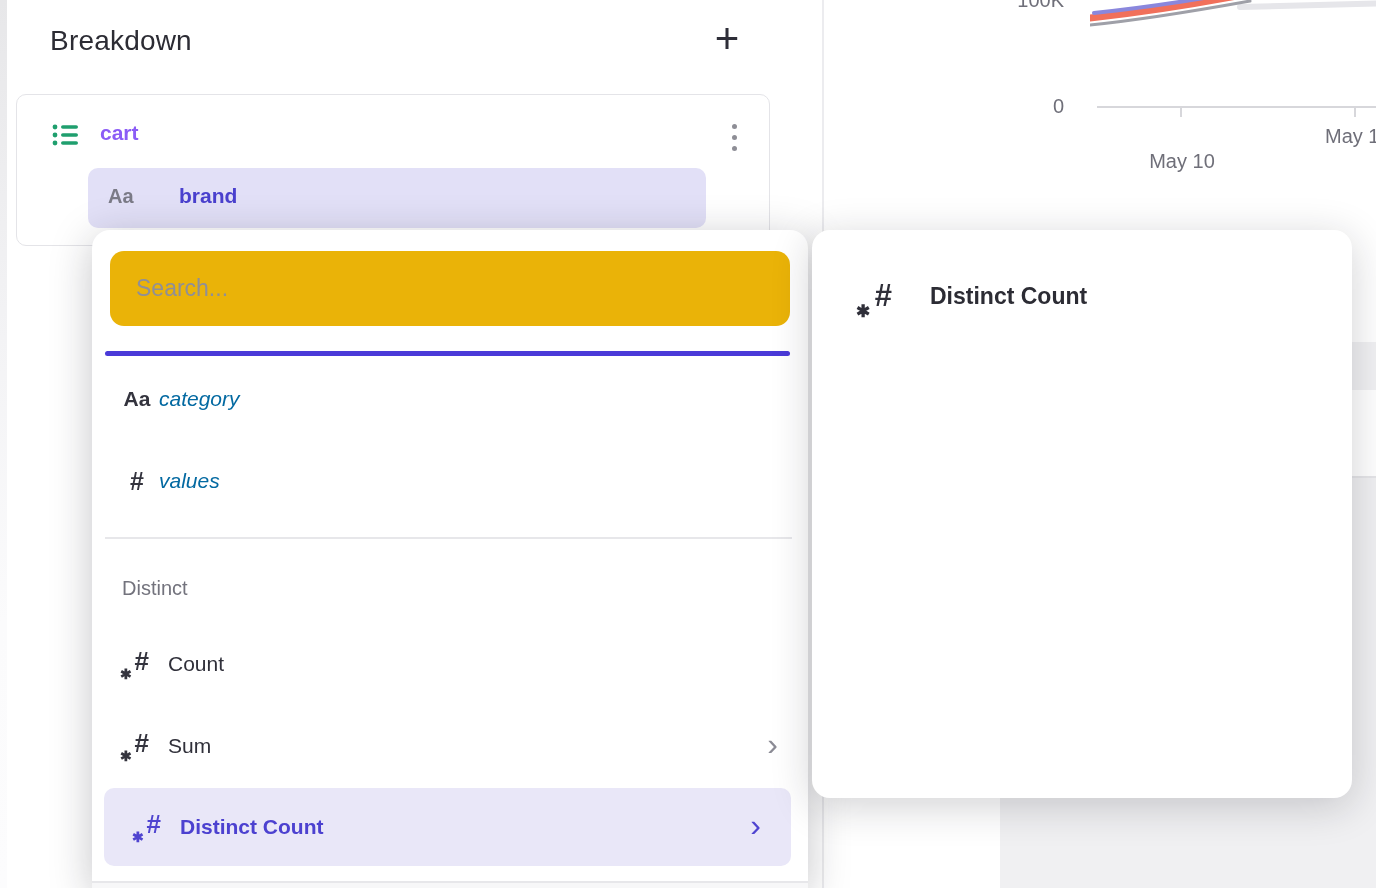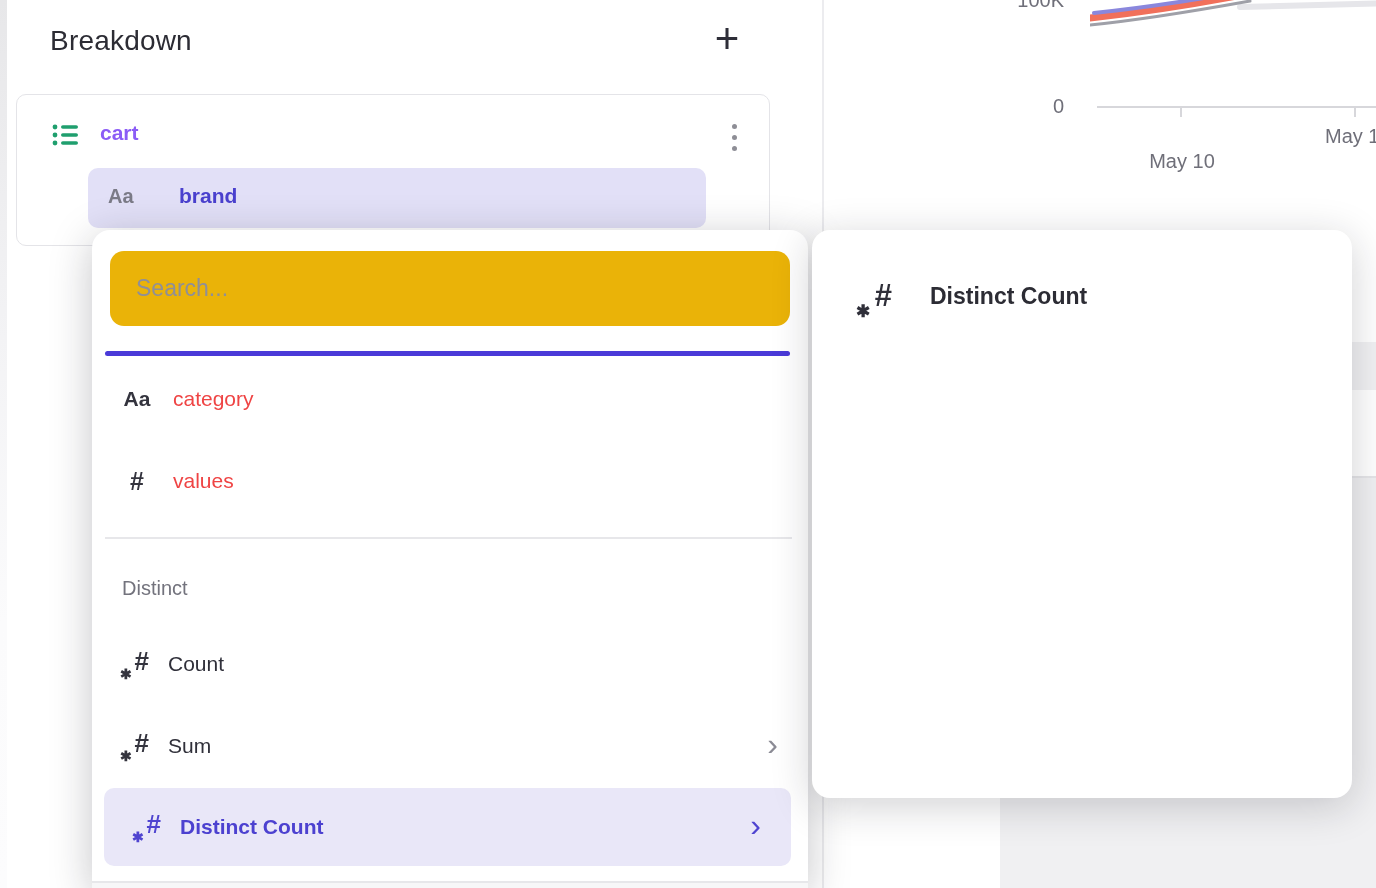--- a/index.html
+++ b/index.html
@@ -52,21 +52,21 @@
   .dropdown .abs{position:absolute;}
   .search-box{left:18px;top:21px;width:680px;height:75px;background:#eab308;border-radius:14px;}
   .search-input{position:absolute;left:8px;top:0;width:650px;height:75px;border:0;outline:0;background:transparent;
     padding:0 0 0 18px;font-family:"Liberation Sans",sans-serif;font-size:23px;color:#3a3a44;}
   .search-input::placeholder{color:#8f8f98;opacity:1;}
   .tab-underline{left:13px;top:121px;width:685px;height:4.5px;background:#4a3ad8;border-radius:3px;}
   .drop-row{left:0;width:100%;height:58px;display:flex;align-items:center;cursor:pointer;}
   .row-icon{width:34px;margin-left:28px;text-align:center;flex:0 0 auto;font-weight:600;color:#34343e;}
   .aa-icon{font-size:21px;}
   .hash-icon{font-size:25px;}
-  .row-label{margin-left:19px;font-size:21px;color:#ef4444;}
+  .row-label{margin-left:5px;font-size:21px;color:#0369a1;font-style:italic;}
   .row-cat{top:140px;} .row-price{top:222px;}
   .list-divider{left:13px;top:307px;width:687px;height:1.5px;background:#e7e7ea;}
   .section-label{left:30px;top:347px;font-size:20px;color:#73737d;}
   .row-size{top:405px;} .row-sum{top:487px;}
   .calc-icon{position:relative;width:30px;height:34px;margin-left:28px;flex:0 0 auto;}
   .calc-icon .h{position:absolute;right:1px;top:1px;font-size:26px;font-weight:600;line-height:1;color:#34343e;}
   .calc-icon .s{position:absolute;left:0px;bottom:0px;font-size:14px;font-weight:700;line-height:1;color:#34343e;}
   .calc-label{margin-left:18px;font-size:21px;color:#30303a;}
   .chevron{position:absolute;right:30px;font-size:32px;font-weight:400;color:#8b8b95;line-height:1;top:50%;transform:translateY(-56%);}
   .row-distinct{left:12px;top:558px;width:687px;height:78px;background:#e9e7f8;border-radius:10px;display:flex;align-items:center;cursor:pointer;position:absolute;}

